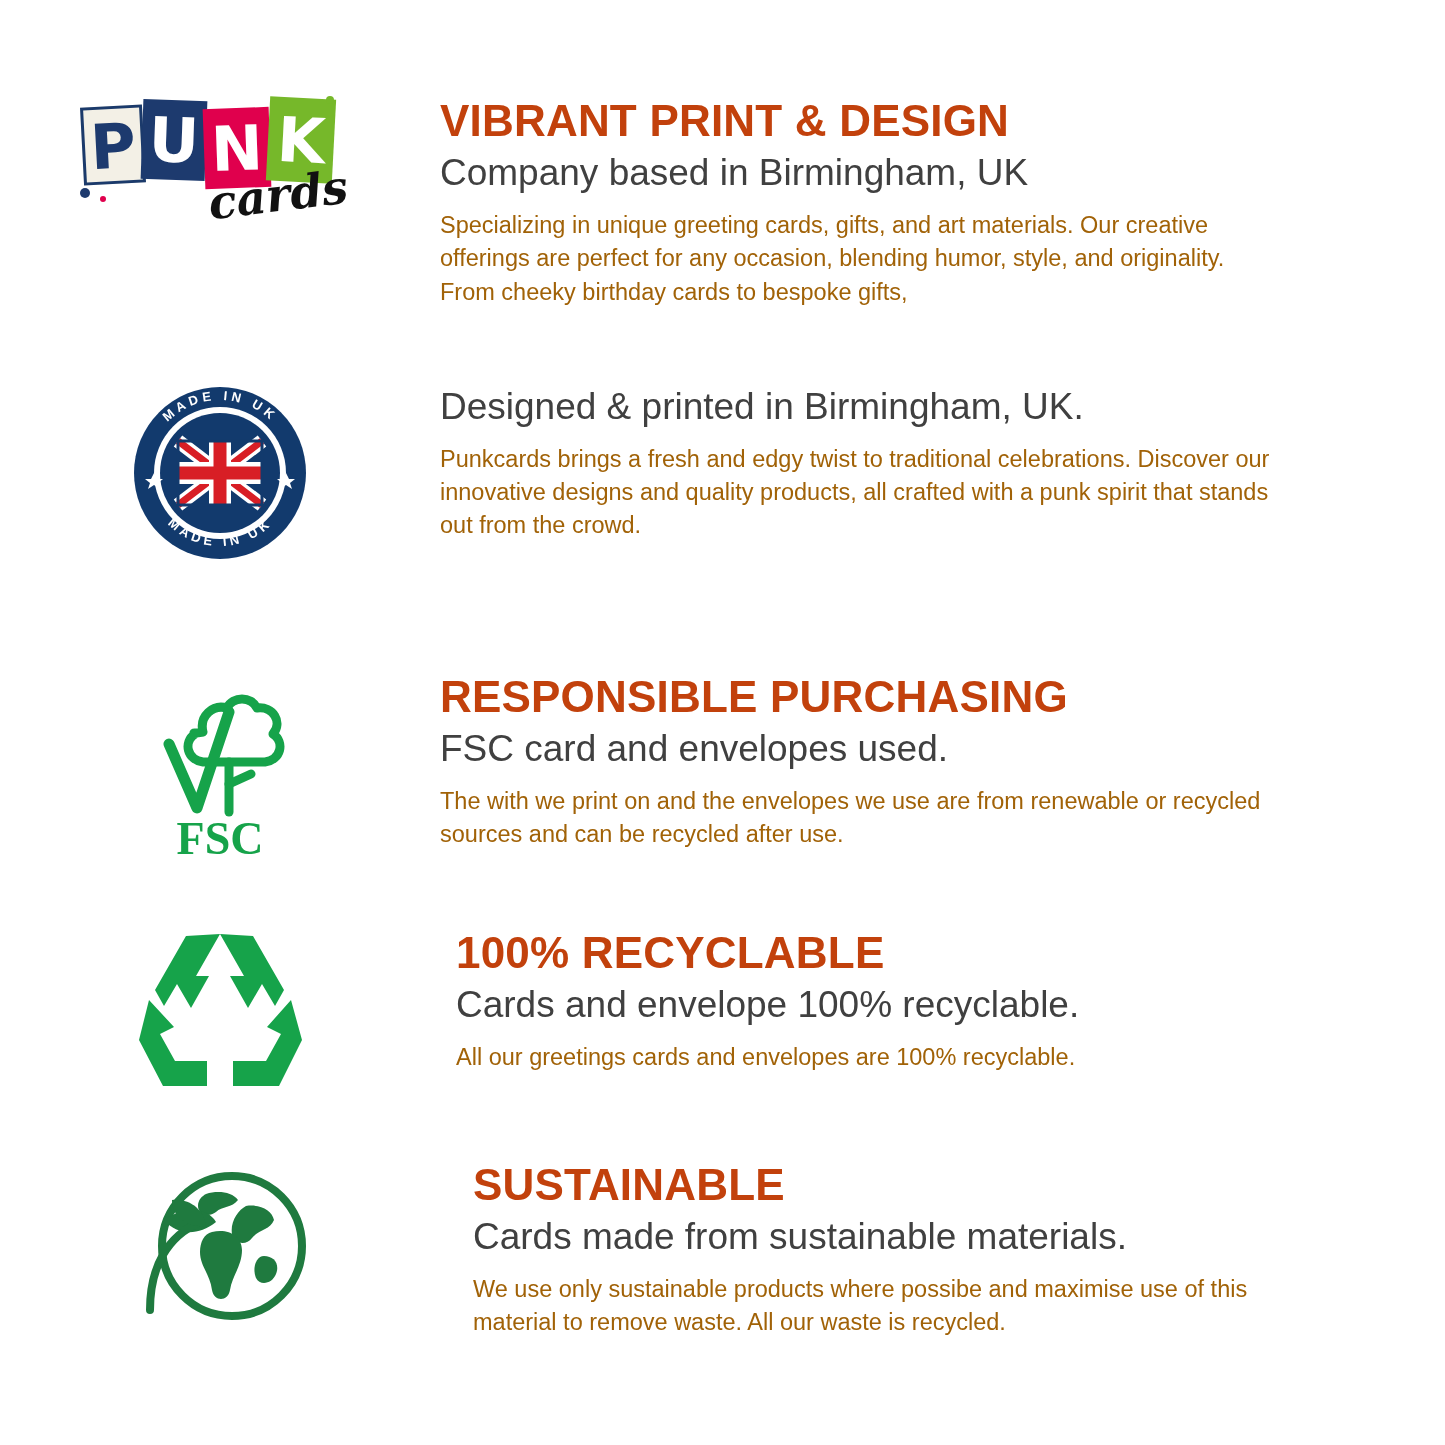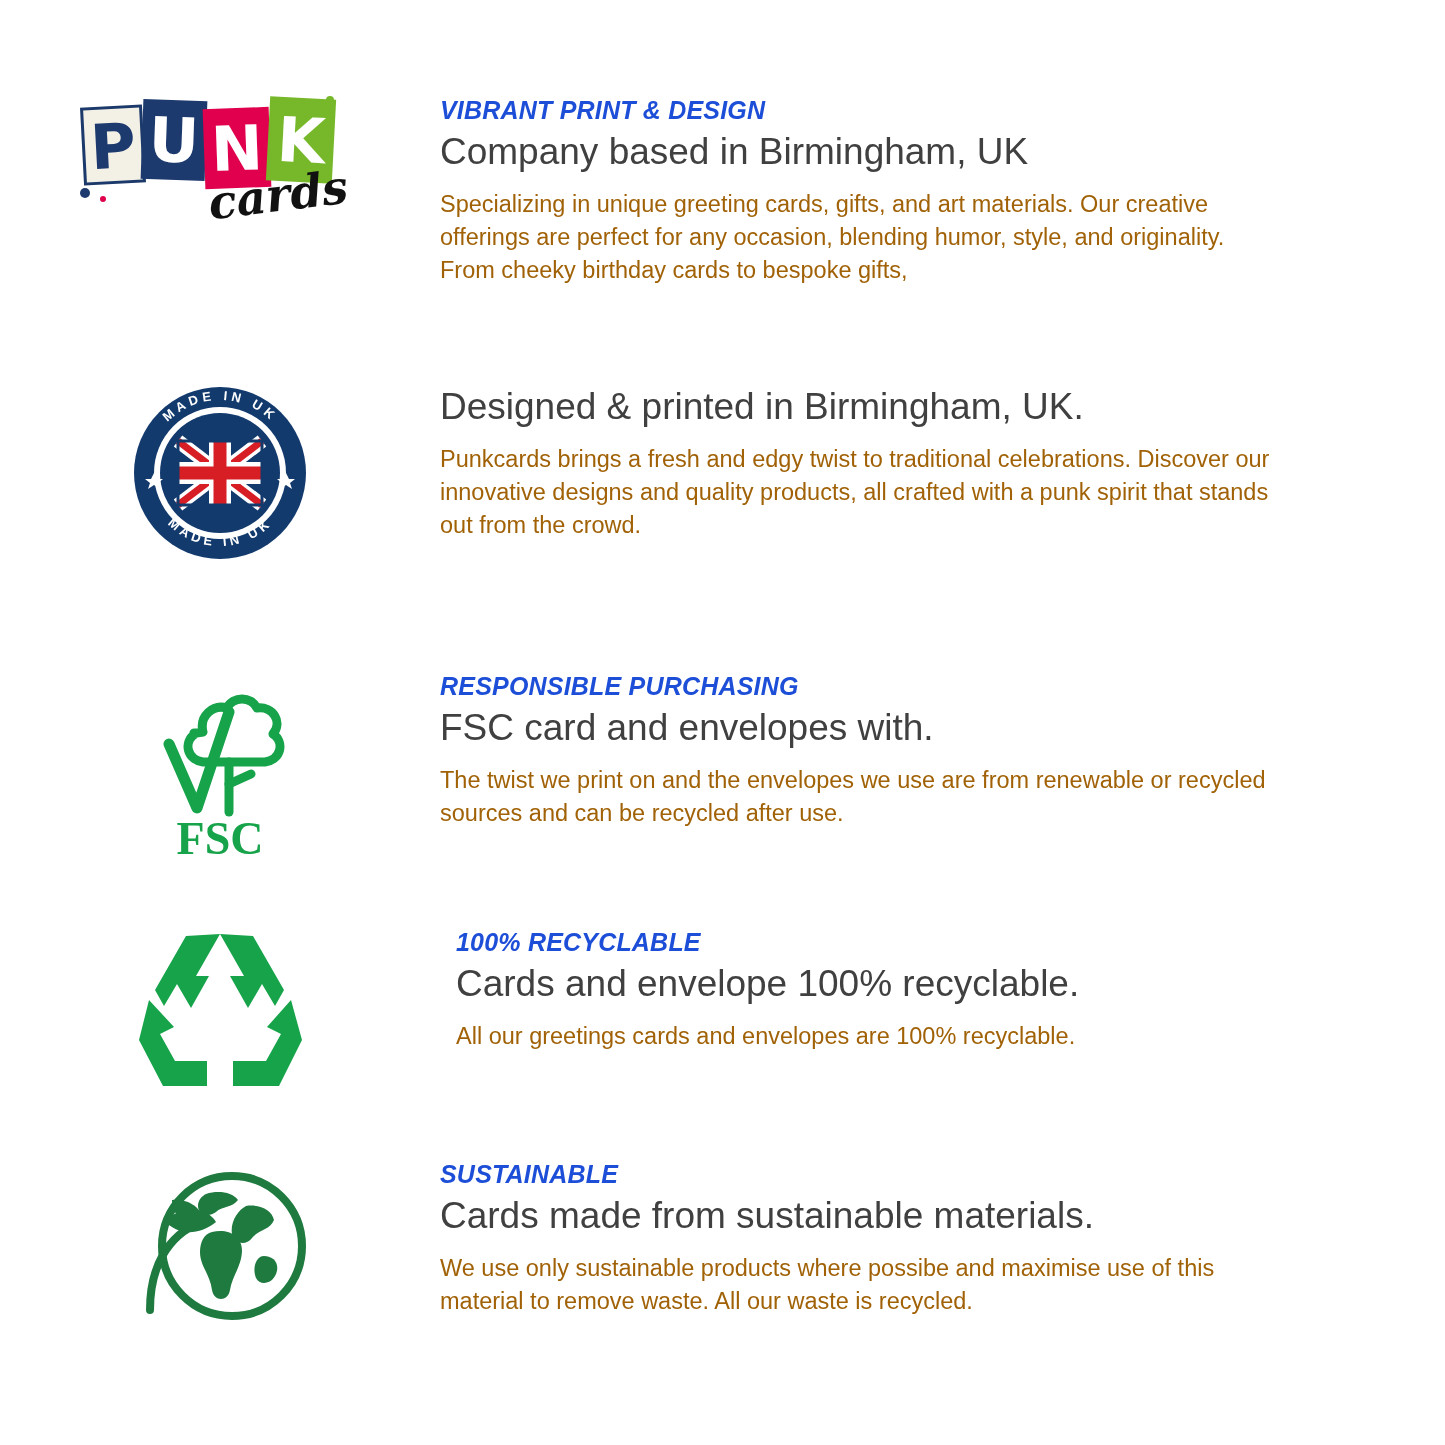--- a/index.html
+++ b/index.html
@@ -30,27 +30,26 @@
     min-width: 440px;
     display: flex;
     align-items: center;
     justify-content: center;
   }
   .text-col {
     flex: 1;
     padding-right: 120px;
   }
   .feat-title {
-    font-size: 25px;
+    font-size: 44px;
     font-weight: bold;
     letter-spacing: 0.2px;
     line-height: 1.12;
     margin: 0 0 6px 0;
-    color: #1d4ed8;
-    font-style: italic;
+    color: #c2410c;
   }
   .feat-sub {
     font-size: 37px;
     font-weight: normal;
     line-height: 1.18;
     margin: 0 0 14px 0;
     color: #404040;
   }
   .feat-body {
     font-size: 23.5px;
@@ -58,21 +57,21 @@
     margin: 0;
     color: #a16207;
     max-width: 870px;
   }
 
   
   .row1 { position: absolute; top: 96px;  left: 0; }
   .row2 { position: absolute; top: 385px; left: 0; }
   .row3 { position: absolute; top: 672px; left: 0; }
   .row4 { position: absolute; top: 928px; left: 0; gap: 16px; }
-  .row5 { position: absolute; top: 1160px;left: 0; }
+  .row5 { position: absolute; top: 1160px;left: 0; gap: 33px; }
 
   
   .punk-logo {
     position: relative;
     width: 280px;
     height: 135px;
   }
   .punk-letter {
     position: absolute;
     font-family: "DejaVu Sans", sans-serif;
@@ -184,22 +183,22 @@
           <path d="M104 90 L104 140"></path>
           <path d="M104 112 L126 102"></path>
 
           <path d="M44 72 L72 136 L104 40" stroke-width="11"></path>
         </g>
         <text x="95" y="182" text-anchor="middle" font-family="Liberation Serif, serif" font-weight="bold" font-size="46" fill="#16a34a">FSC</text>
       </svg>
     </div>
     <div class="text-col">
       <h2 class="feat-title">RESPONSIBLE PURCHASING</h2>
-      <div class="feat-sub">FSC card and envelopes with.</div>
-      <p class="feat-body">The twist we print on and the envelopes we use are from renewable or recycled sources and can be recycled after use.</p>
+      <div class="feat-sub">FSC card and envelopes used.</div>
+      <p class="feat-body">The with we print on and the envelopes we use are from renewable or recycled sources and can be recycled after use.</p>
     </div>
   </div>
 
   <div class="feature row4">
     <div class="icon-col">
       <svg class="icon-svg" width="175" height="165" viewBox="0 0 175 165">
         <g fill="#16a34a">
 
           <path d="M87 6 L63 48 L76 48 L58 80 L44 56 L31 78 L22 62 L53 8 Z"></path>
           <path d="M87 6 L111 48 L97 48 L115 80 L129 56 L142 78 L151 62 L120 8 Z"></path>

